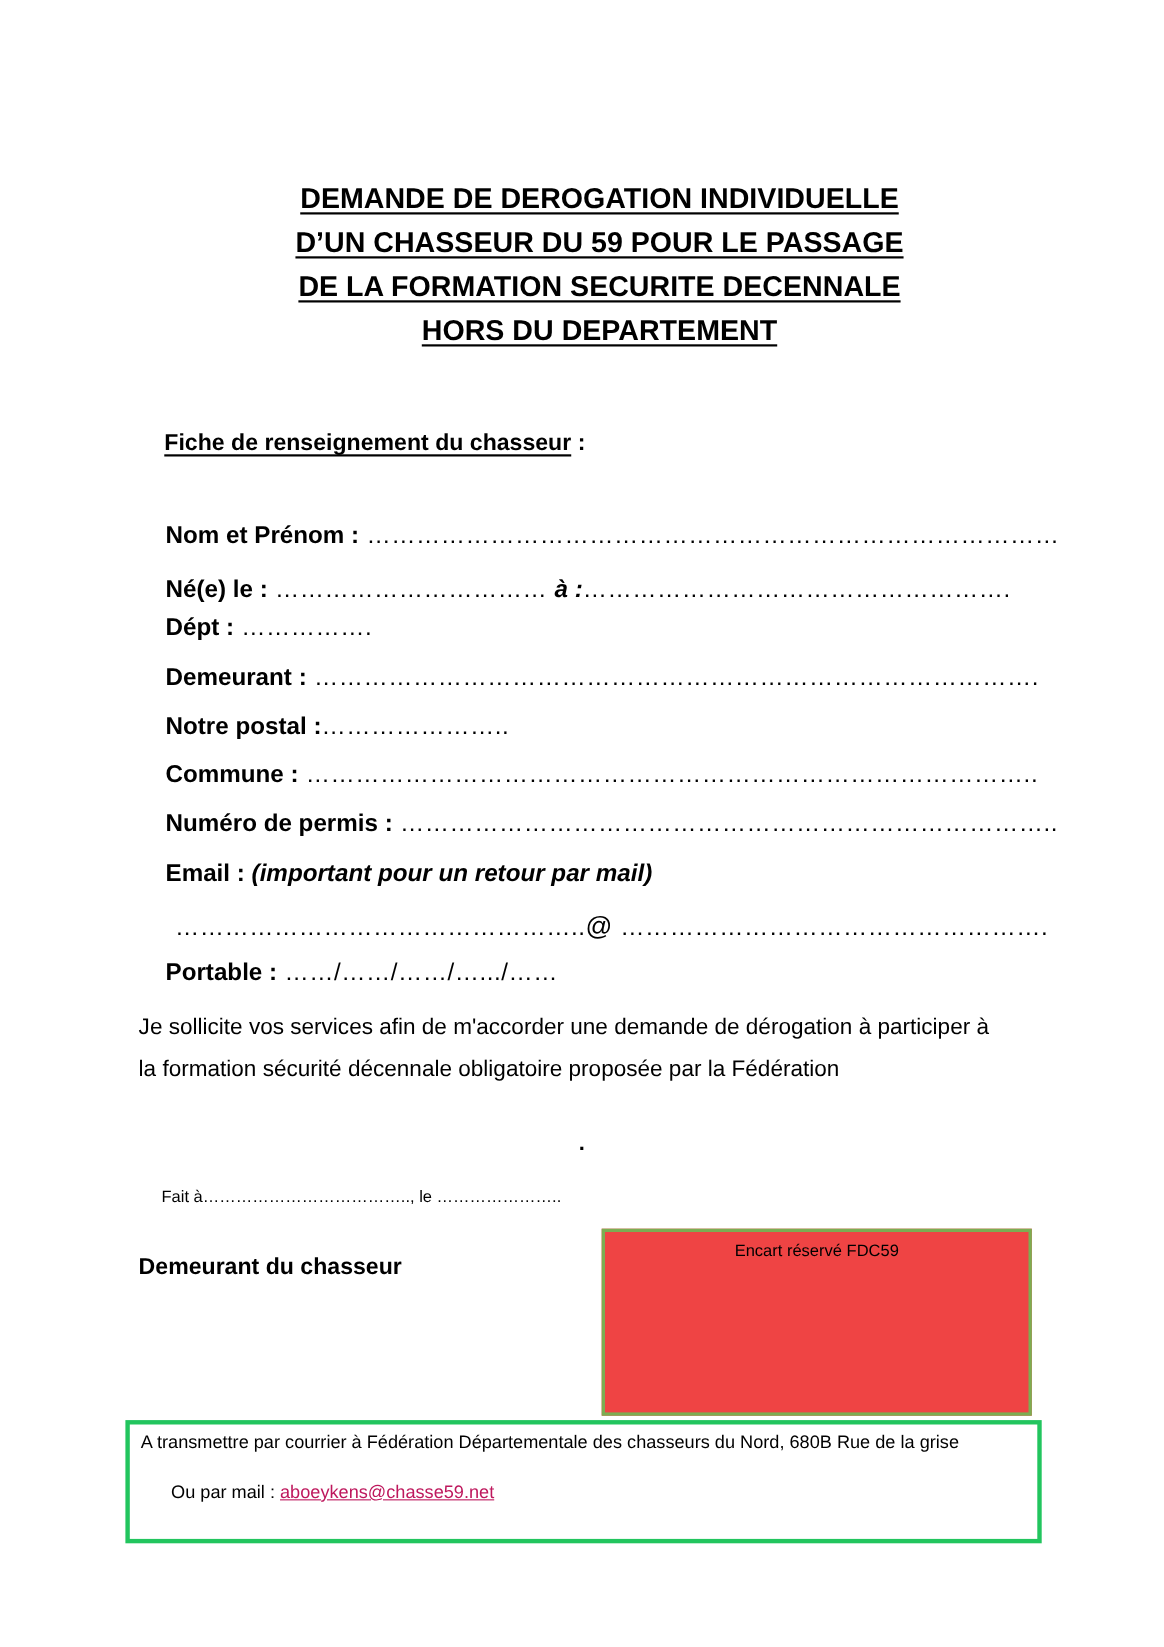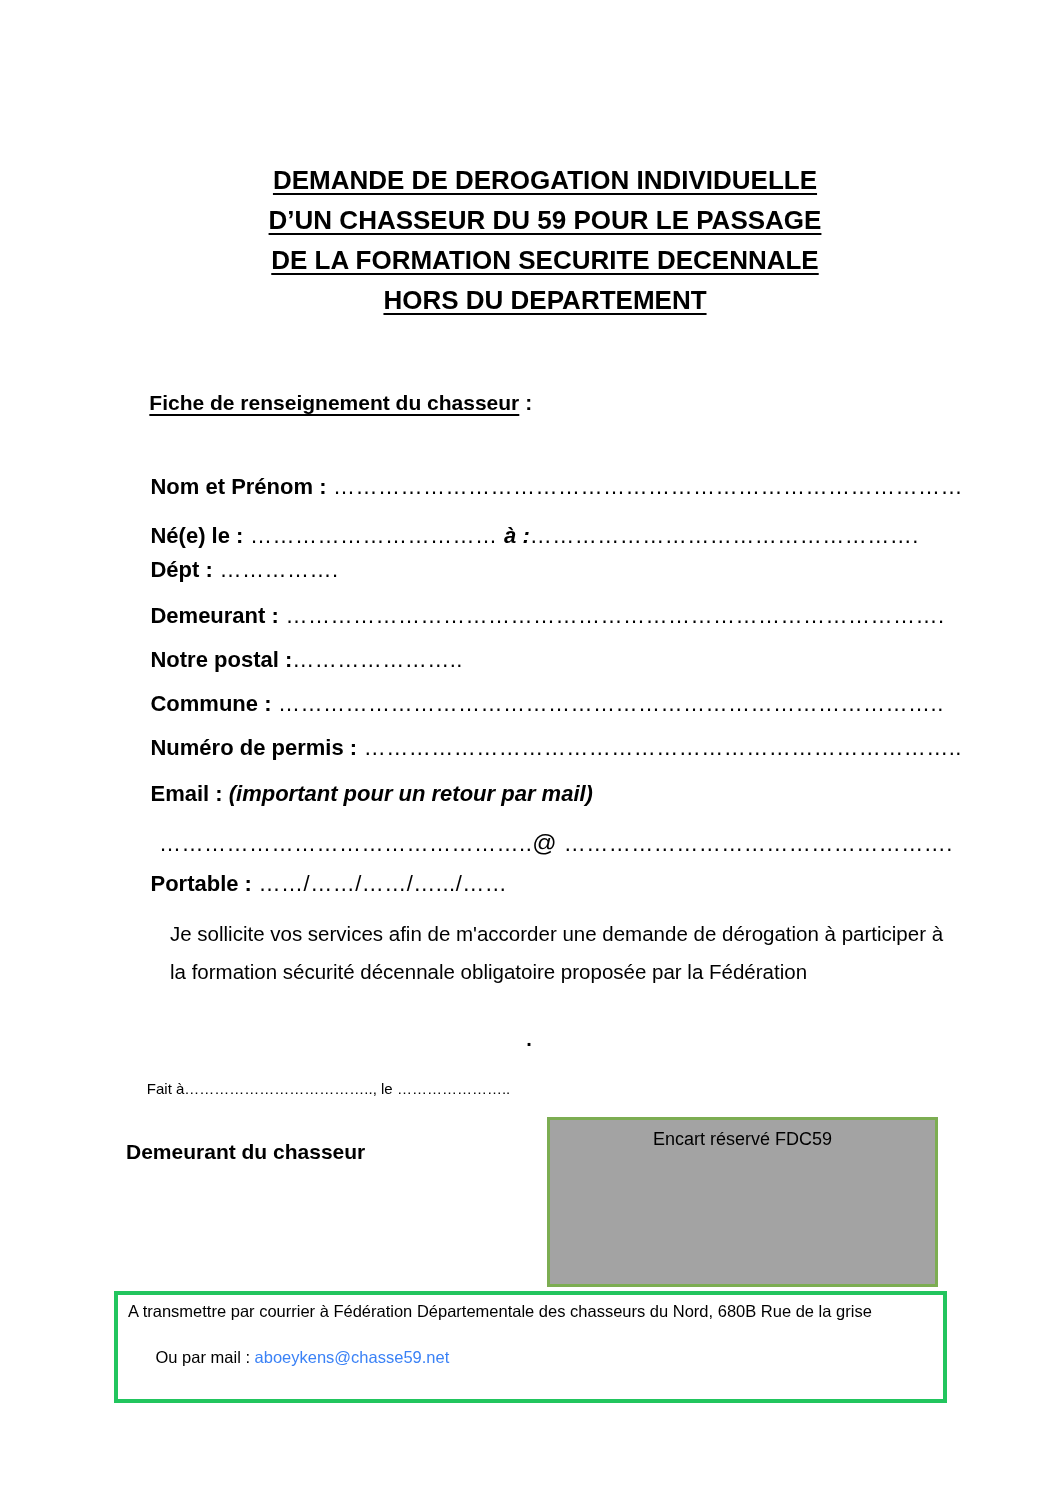--- a/index.html
+++ b/index.html
@@ -32,21 +32,21 @@
   .bi { font-weight: bold; font-style: italic; }
 
   .email-dots-line {
     position: absolute; left: 126px; top: 803px;
     font-size: 22px; white-space: pre; letter-spacing: 0.5px;
   }
   .at-sign { font-size: 24px; }
 
   .paragraph {
     position: absolute; left: 126px; top: 915px;
-    font-size: 20.5px; line-height: 37.5px; font-weight: normal; margin-left: 44px;
+    font-size: 20.5px; line-height: 37.5px; font-weight: normal;
   }
   .paragraph-line { white-space: pre; }
 
   .standalone-dot {
     position: absolute; top: 1028px; left: 0; width: 100%;
     text-align: center; font-size: 20px; font-weight: bold;
   }
 
   .fait-line {
     position: absolute; left: 126px; top: 1063px;
@@ -55,35 +55,35 @@
 
   .signature-label {
     position: absolute; left: 126px; top: 1140px;
     font-size: 21px; font-weight: bold;
   }
 
   .fdc-box {
     position: absolute; left: 547px; top: 1117px;
     width: 385px; height: 155px;
     border: 3px solid #7cad52;
-    text-align: center; font-size: 18px;
+    text-align: center; font-size: 15px;
     padding-top: 9px;
-    background: #a3a3a3;
+    background: #ef4444;
   }
 
   .footer-box {
     position: absolute; left: 114px; top: 1291px;
     width: 805px;
     border: 4px solid #22c55e;
     padding: 5px 10px 7px 10px;
     font-size: 16.5px; line-height: 23px;
     background: #fff;
   }
   .footer-line { white-space: pre; }
-  .mail-link { color: #3b82f6; cursor: pointer; }
+  .mail-link { color: #be185d; text-decoration: underline; cursor: pointer; }
 </style>
 </head>
 <body>
 
 <div class="page">
 
   <div class="title-block">
     <div class="title-line"><span class="u">DEMANDE DE DEROGATION INDIVIDUELLE</span></div>
     <div class="title-line"><span class="u">D’UN CHASSEUR DU 59 POUR LE PASSAGE</span></div>
     <div class="title-line"><span class="u">DE LA FORMATION SECURITE DECENNALE</span></div>

